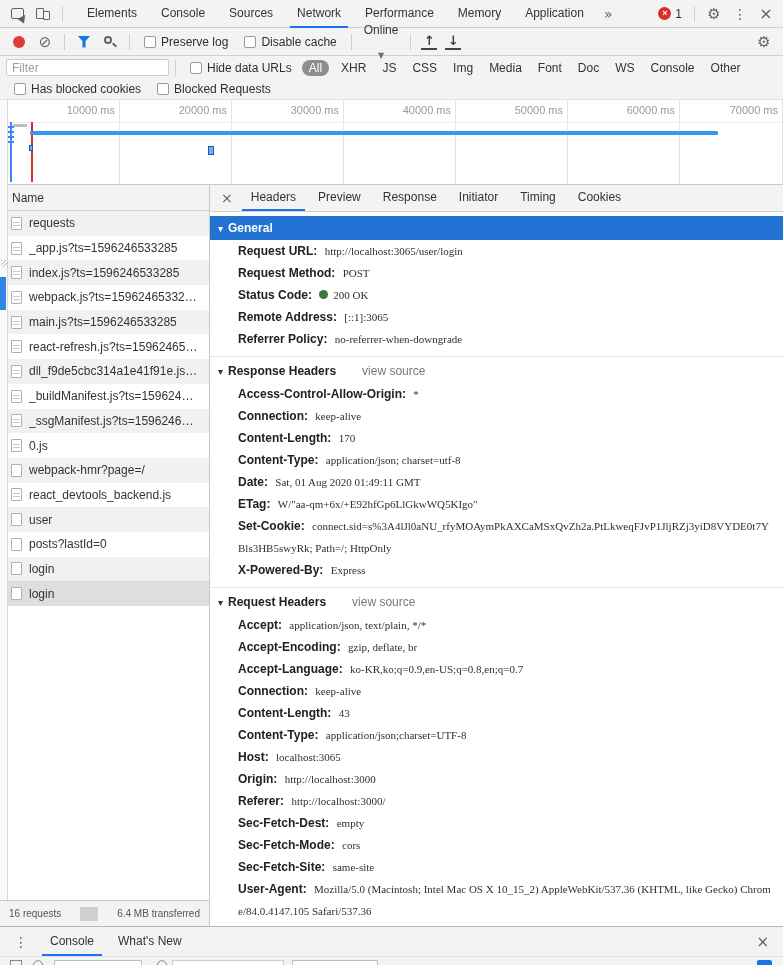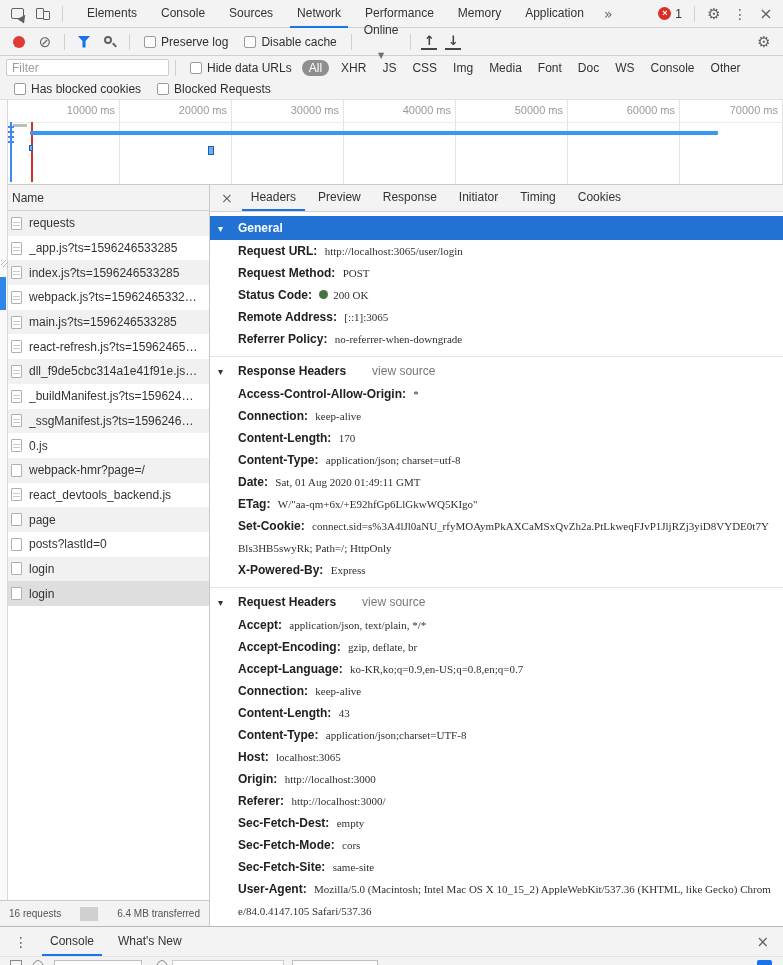--- a/index.html
+++ b/index.html
@@ -101,21 +101,21 @@
   .dtabs { height:27px; background:#f3f3f3; border-bottom:1px solid #d0d0d0; display:flex; align-items:stretch; padding-left:4px; }
   .dtabs .close { display:flex; align-items:center; padding:0 7px; color:#5f6368; font-size:14px; cursor:pointer; }
   .dtab { display:flex; align-items:center; padding:0 9px; margin:0 2px; color:#333;
           border-bottom:2px solid transparent; cursor:pointer; }
   .dtab.active { border-bottom-color:#1a73e8; }
   .dcontent { flex:1; overflow:hidden; padding-bottom:4px; }
   .section.first { margin-top:4px; }
   .section:not(.first) { border-top:1px solid #e6e6e6; margin-top:6px; padding-top:2px; }
   .sec-h { display:flex; align-items:center; height:24px; padding-left:8px; cursor:pointer; }
   .sec-h .tri { font-size:10px; margin-right:5px; color:#333; }
-  .sec-h .sec-title { font-weight:bold; color:#212121;margin-left:10px; }
+  .sec-h .sec-title { font-weight:bold; color:#212121; }
   .sec-h .vsrc { color:#787878; margin-left:26px; font-weight:normal; cursor:pointer; }
   .sec-h.hl { background:#2172d2; margin:0; }
   .sec-h.hl .tri, .sec-h.hl .sec-title { color:#fff; }
   .kv { line-height:22px; padding-left:28px; padding-right:12px; word-break:break-all; }
   .kv .k { font-weight:bold; color:#212121; margin-right:4px; }
   .kv .v { font-family:Liberation Serif, serif; font-size:11px; color:#303030; }
   .sdot { display:inline-block; width:9px; height:9px; border-radius:50%; background:#43743f; margin-right:5px; }
 
   
   .gutter { position:absolute; left:0; top:100px; width:8px; height:800px; background:#fafafa;
@@ -332,21 +332,21 @@
         <div class="req-row">
           <span class="ficon plain"></span>
           <span class="rlabel">webpack-hmr?page=/</span>
         </div>
         <div class="req-row">
           <span class="ficon doc"></span>
           <span class="rlabel">react_devtools_backend.js</span>
         </div>
         <div class="req-row">
           <span class="ficon plain"></span>
-          <span class="rlabel">page</span>
+          <span class="rlabel">user</span>
         </div>
         <div class="req-row">
           <span class="ficon plain"></span>
           <span class="rlabel">posts?lastId=0</span>
         </div>
         <div class="req-row">
           <span class="ficon plain"></span>
           <span class="rlabel">login</span>
         </div>
         <div class="req-row selected">

